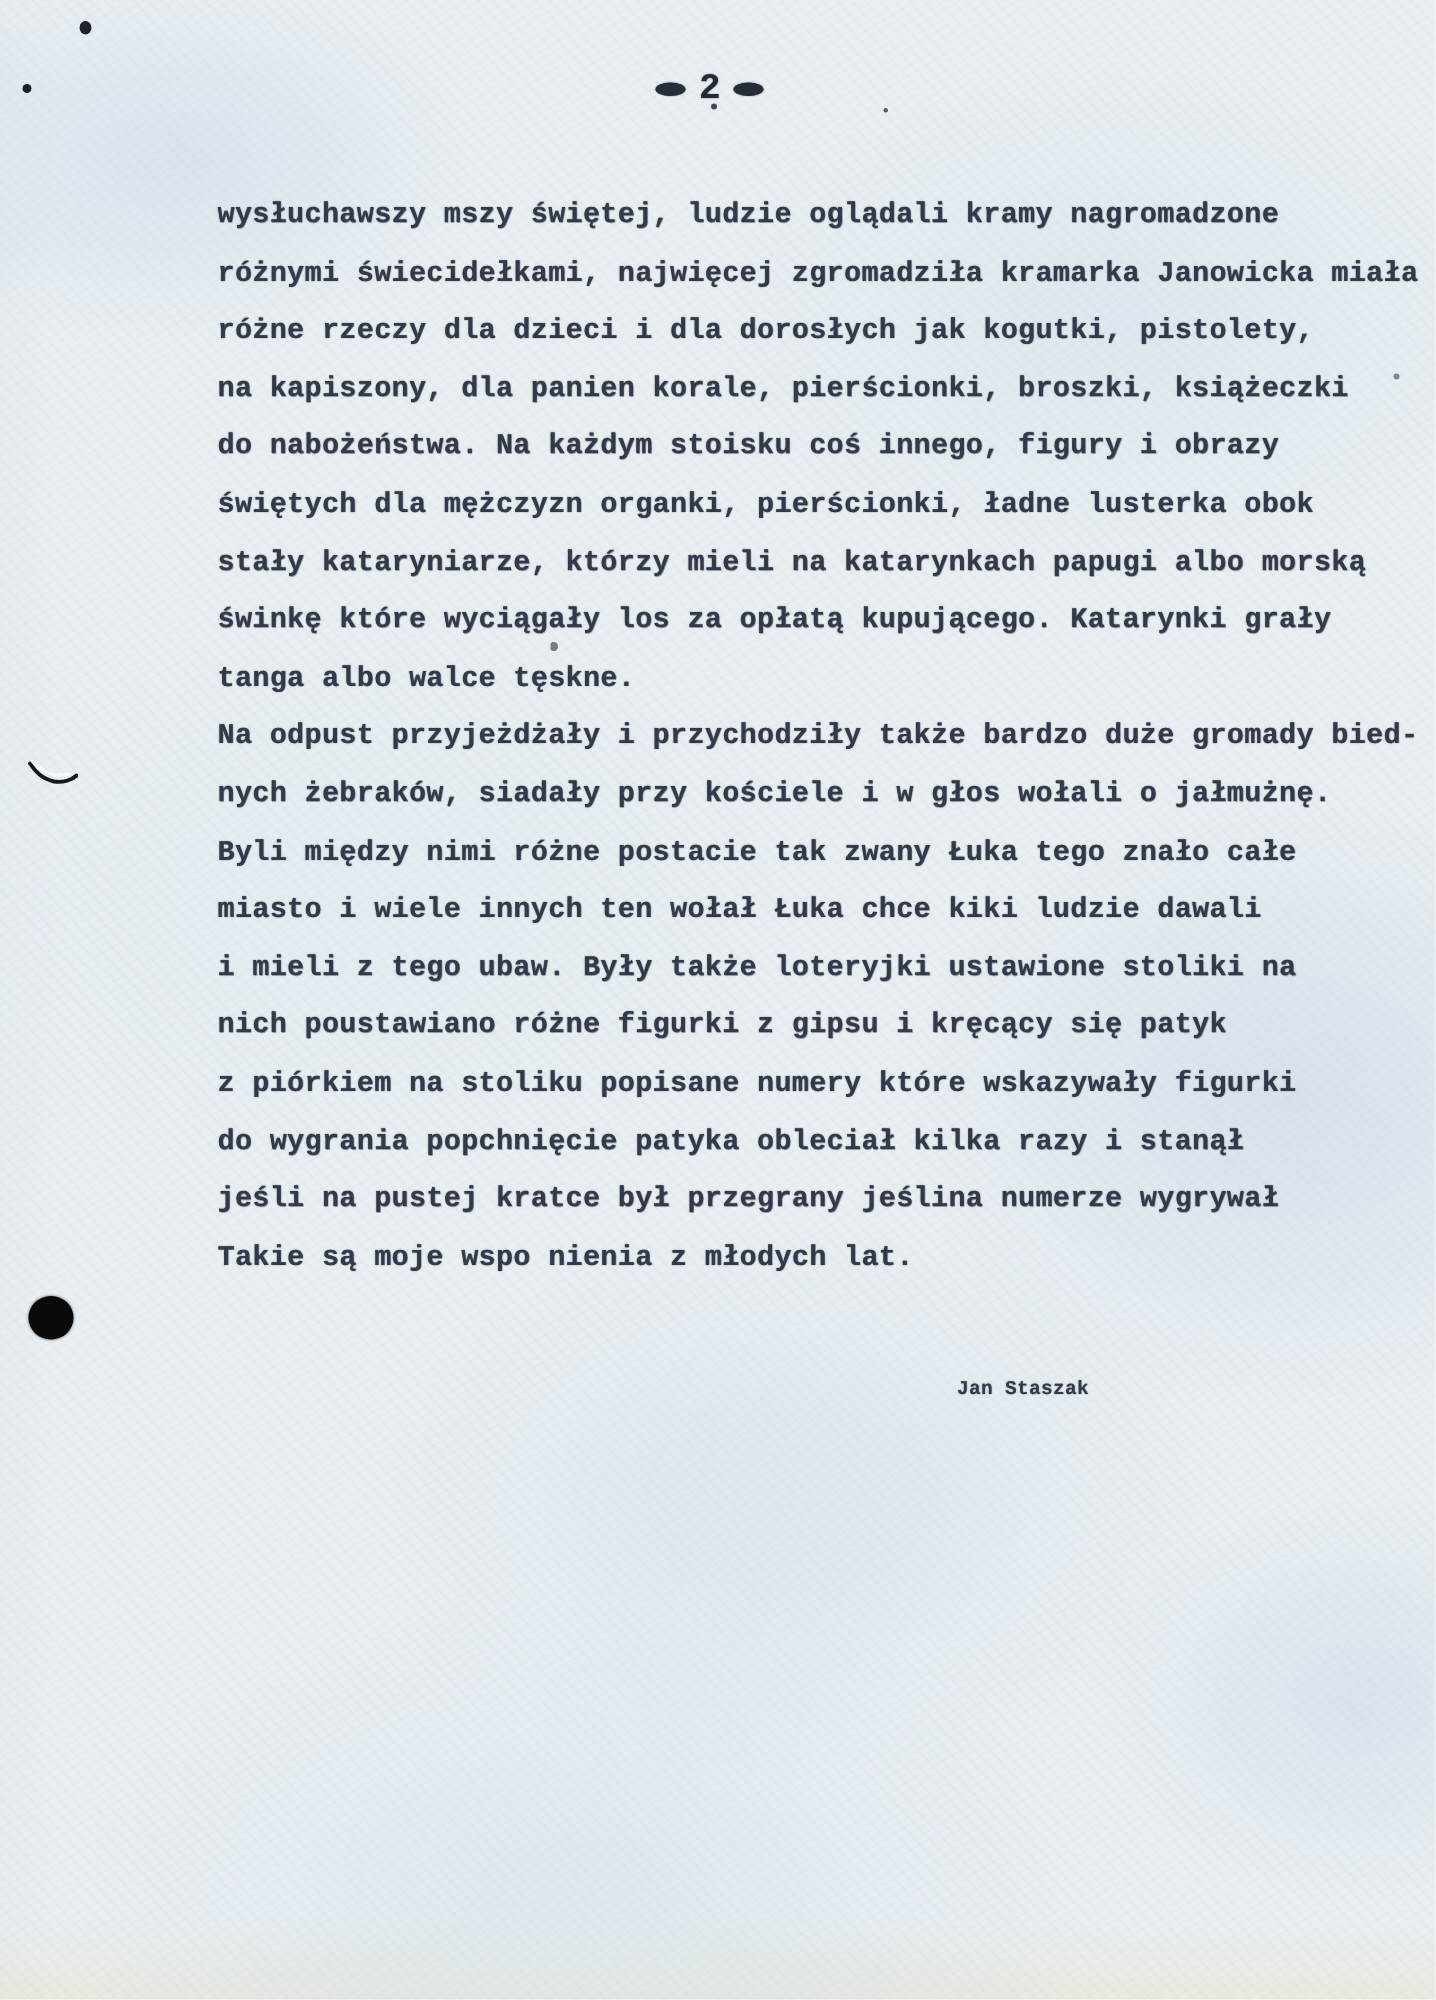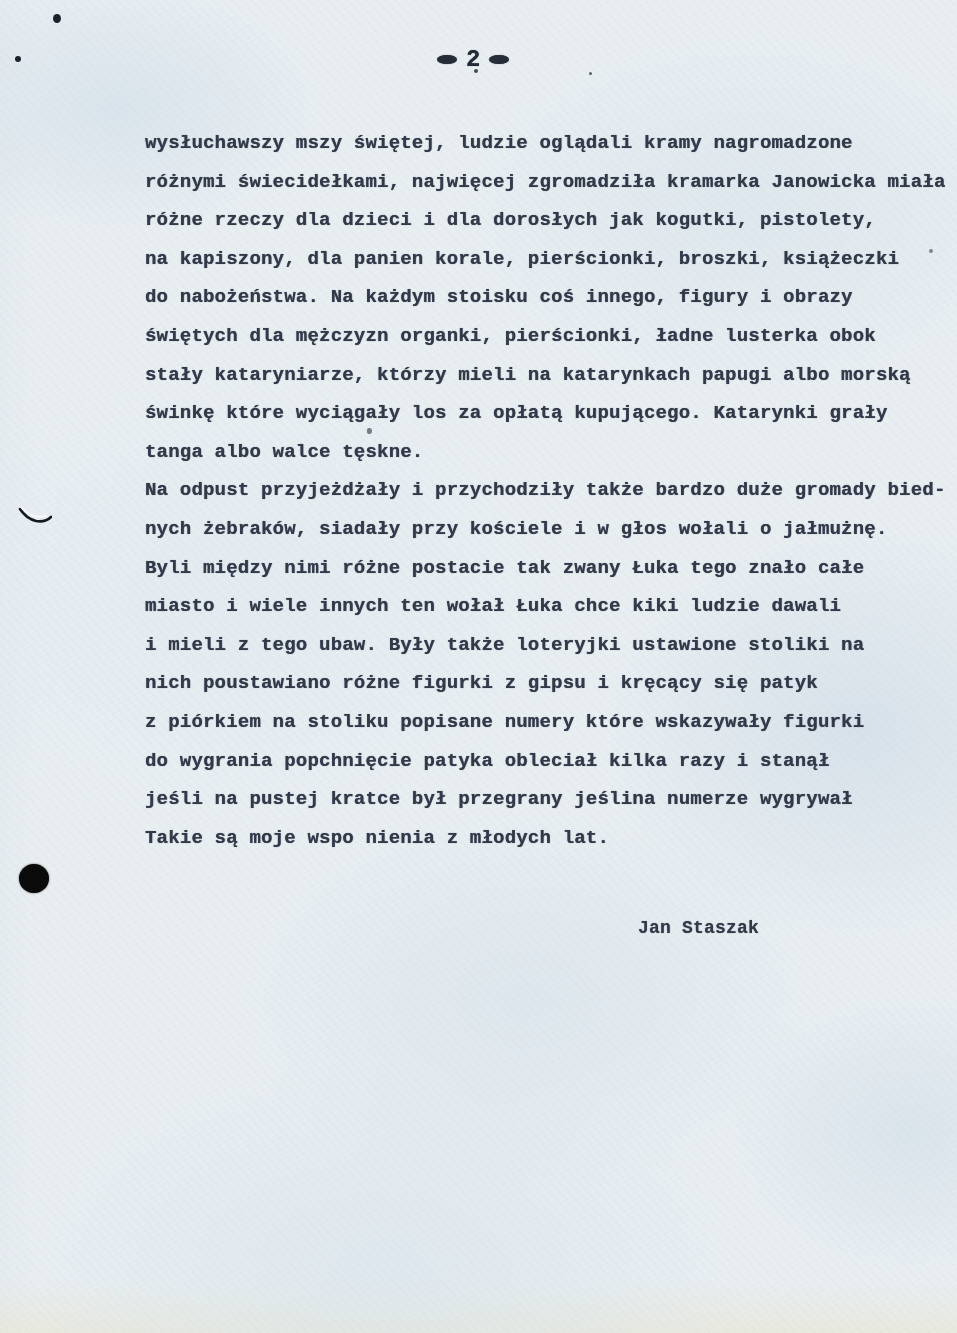--- a/index.html
+++ b/index.html
@@ -74,21 +74,21 @@
     letter-spacing: 0.2px;
     filter: blur(0.35px);
     text-shadow: 0 0 1px rgba(48,55,75,0.65), 0.4px 0.4px 0 rgba(48,55,75,0.35);
   }
 
   .signature {
     position: absolute;
     top: 918px;
     left: 638px;
     color: #323949;
-    font-size: 18px;
+    font-size: 13px;
     font-weight: 700;
     letter-spacing: 0.2px;
     filter: blur(0.35px);
     text-shadow: 0 0 1px rgba(48,55,75,0.65);
   }
 
   
   .hole-punch {
     position: absolute;
     left: 19px;

